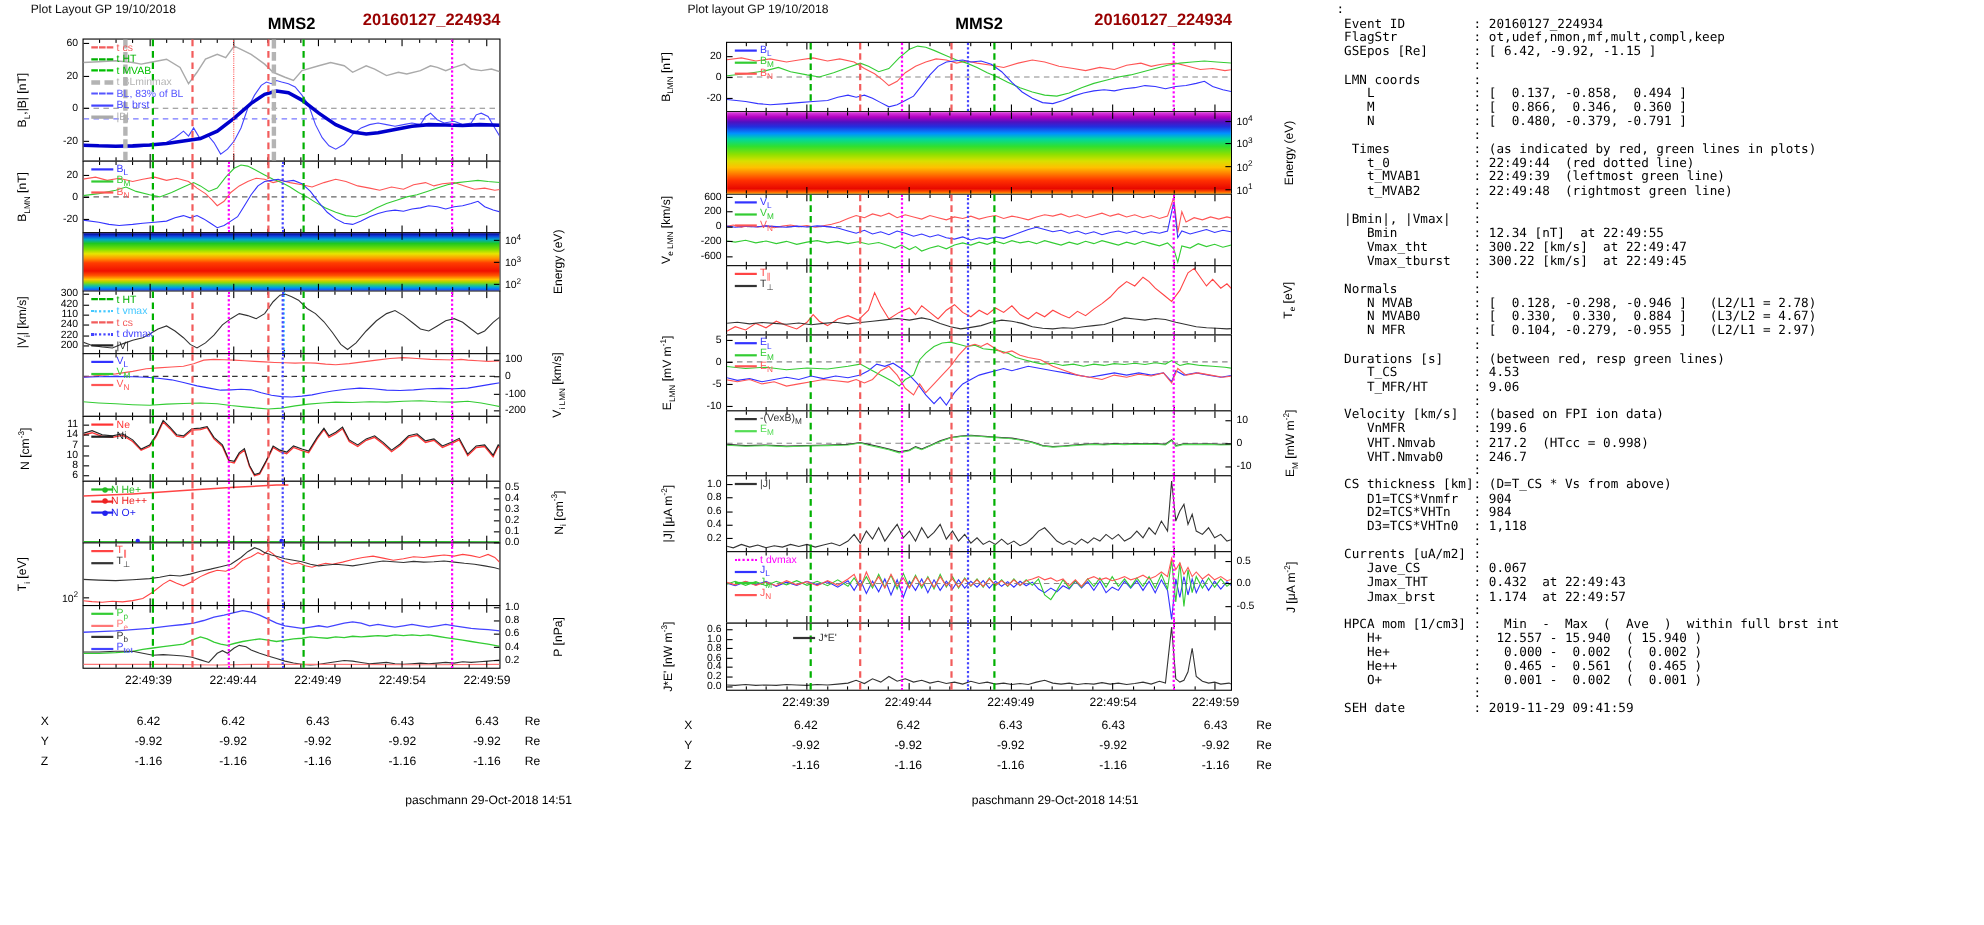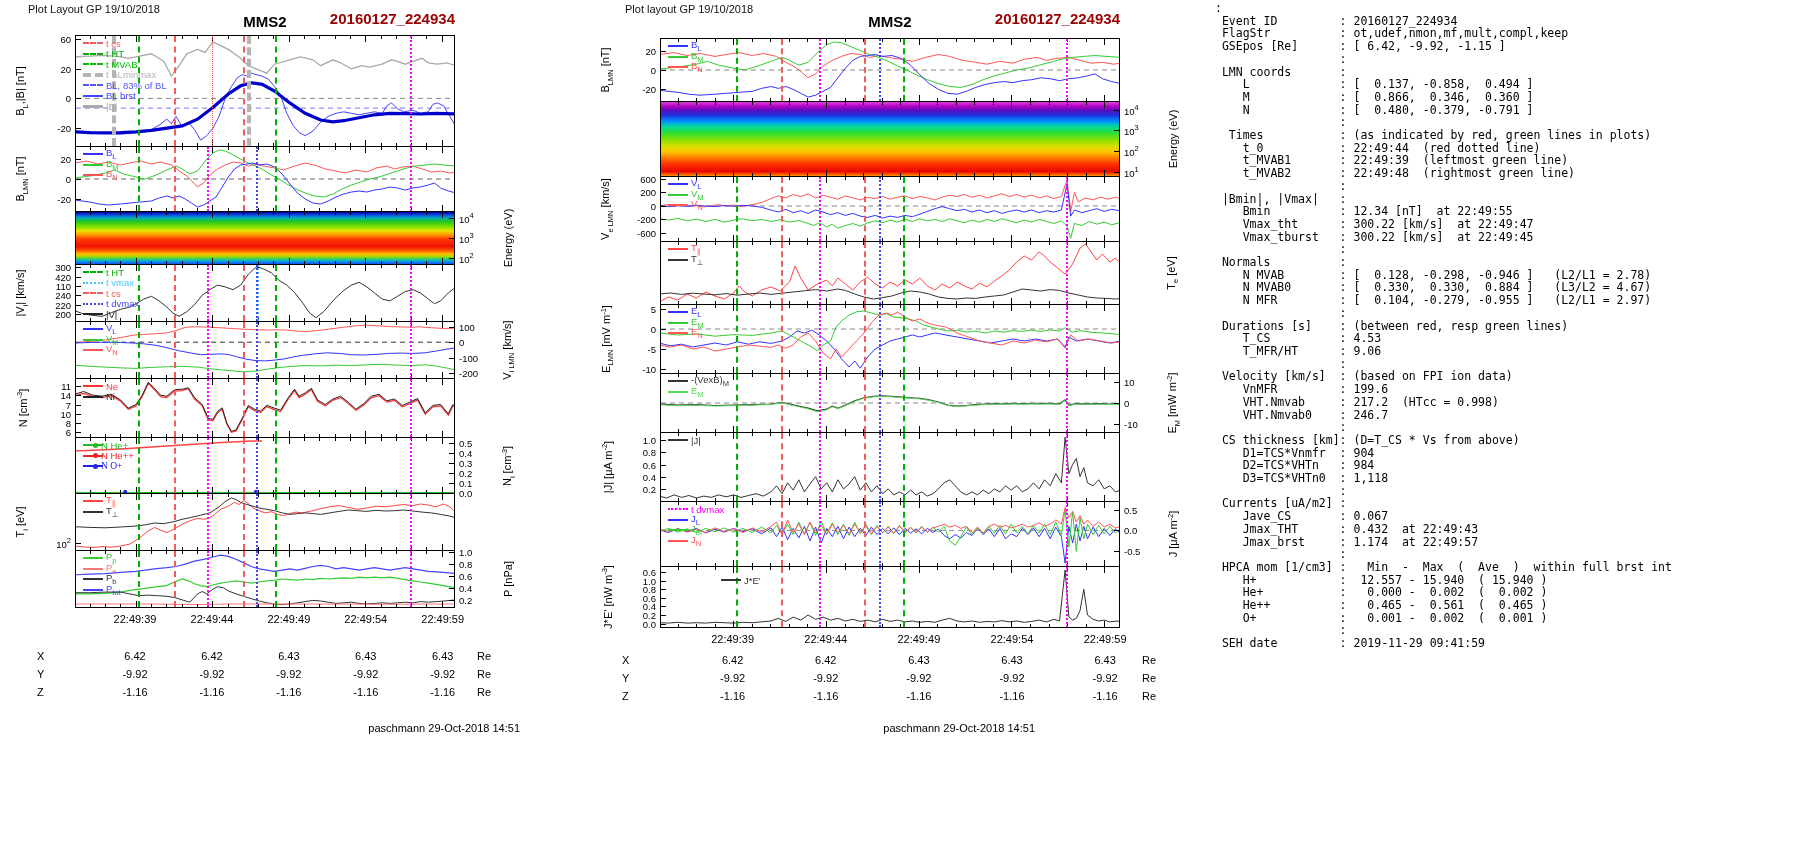--- a/index.html
+++ b/index.html
@@ -642,21 +642,21 @@
             <span class="lgl" style="color: rgb(34, 187, 34);">N He+</span>
           </div>
           <div class="lgr">
             <span class="lgs" style="border-top: 2px solid rgb(238, 34, 34);"></span>
             <span class="lgdot" style="background: rgb(238, 34, 34);"></span>
             <span class="lgl" style="color: rgb(238, 34, 34);">N He++</span>
           </div>
           <div class="lgr">
             <span class="lgs" style="border-top: 2px solid rgb(34, 34, 238);"></span>
             <span class="lgdot" style="background: rgb(34, 34, 238);"></span>
-            <span class="lgl" style="color: rgb(34, 34, 238); font-family: Liberation Serif, serif;">N O+</span>
+            <span class="lgl" style="color: rgb(34, 34, 238);">N O+</span>
           </div>
         </div>
       </div>
       <div class="panel" style="height: 58px; margin-top: -1px;">
         <svg width="378" height="56" class="sv">
           <polyline points="-1.5,52.0 7.7,52.9 16.9,53.5 26.2,52.6 35.4,53.2 44.6,52.0 53.8,50.1 63.1,44.2 72.3,37.0 78.5,33.4 84.6,36.2 90.8,38.6 98.5,34.8 106.2,30.2 113.8,26.8 121.5,24.4 129.2,25.3 136.9,22.1 144.6,15.3 152.3,12.2 158.5,8.4 163.1,10.5 167.7,6.5 172.3,9.5 176.9,14.0 183.1,16.7 189.2,18.9 195.4,17.7 201.5,20.4 207.7,21.7 213.8,19.6 220.0,18.1 226.2,18.9 235.4,17.0 244.6,14.7 253.8,12.8 263.1,11.6 272.3,13.4 281.5,15.3 290.8,14.0 300.0,12.2 309.2,12.8 318.5,11.6 327.7,10.5 336.9,11.6 344.6,10.0 352.3,11.1 360.0,12.8 367.7,10.0 373.8,12.8 380.0,18.9" fill="none" stroke="#ff4444" stroke-width="1"></polyline>
           <polyline points="-1.5,32.7 13.8,33.4 29.2,33.8 44.6,33.0 60.0,32.0 69.2,30.8 78.5,29.0 87.7,29.6 96.9,27.9 106.2,25.3 115.4,23.4 124.6,21.2 133.8,18.9 143.1,12.8 149.2,7.5 155.4,3.9 160.0,5.6 164.6,8.4 170.8,10.5 176.9,12.2 183.1,14.0 190.8,15.3 198.5,16.7 206.2,18.9 213.8,20.4 221.5,19.6 229.2,18.9 236.9,19.6 244.6,20.4 253.8,18.9 263.1,17.4 272.3,16.0 281.5,16.7 290.8,17.4 300.0,16.3 309.2,17.0 318.5,16.7 327.7,16.0 336.9,17.0 346.2,18.1 355.4,18.9 364.6,20.4 373.8,22.1 380.0,23.9" fill="none" stroke="#333333" stroke-width="1"></polyline>
         </svg>
         <div class="tk" style="left: 3.64372%; height: 3px;"></div>
         <div class="tk tk-t" style="left: 3.64372%; height: 3px;"></div>

